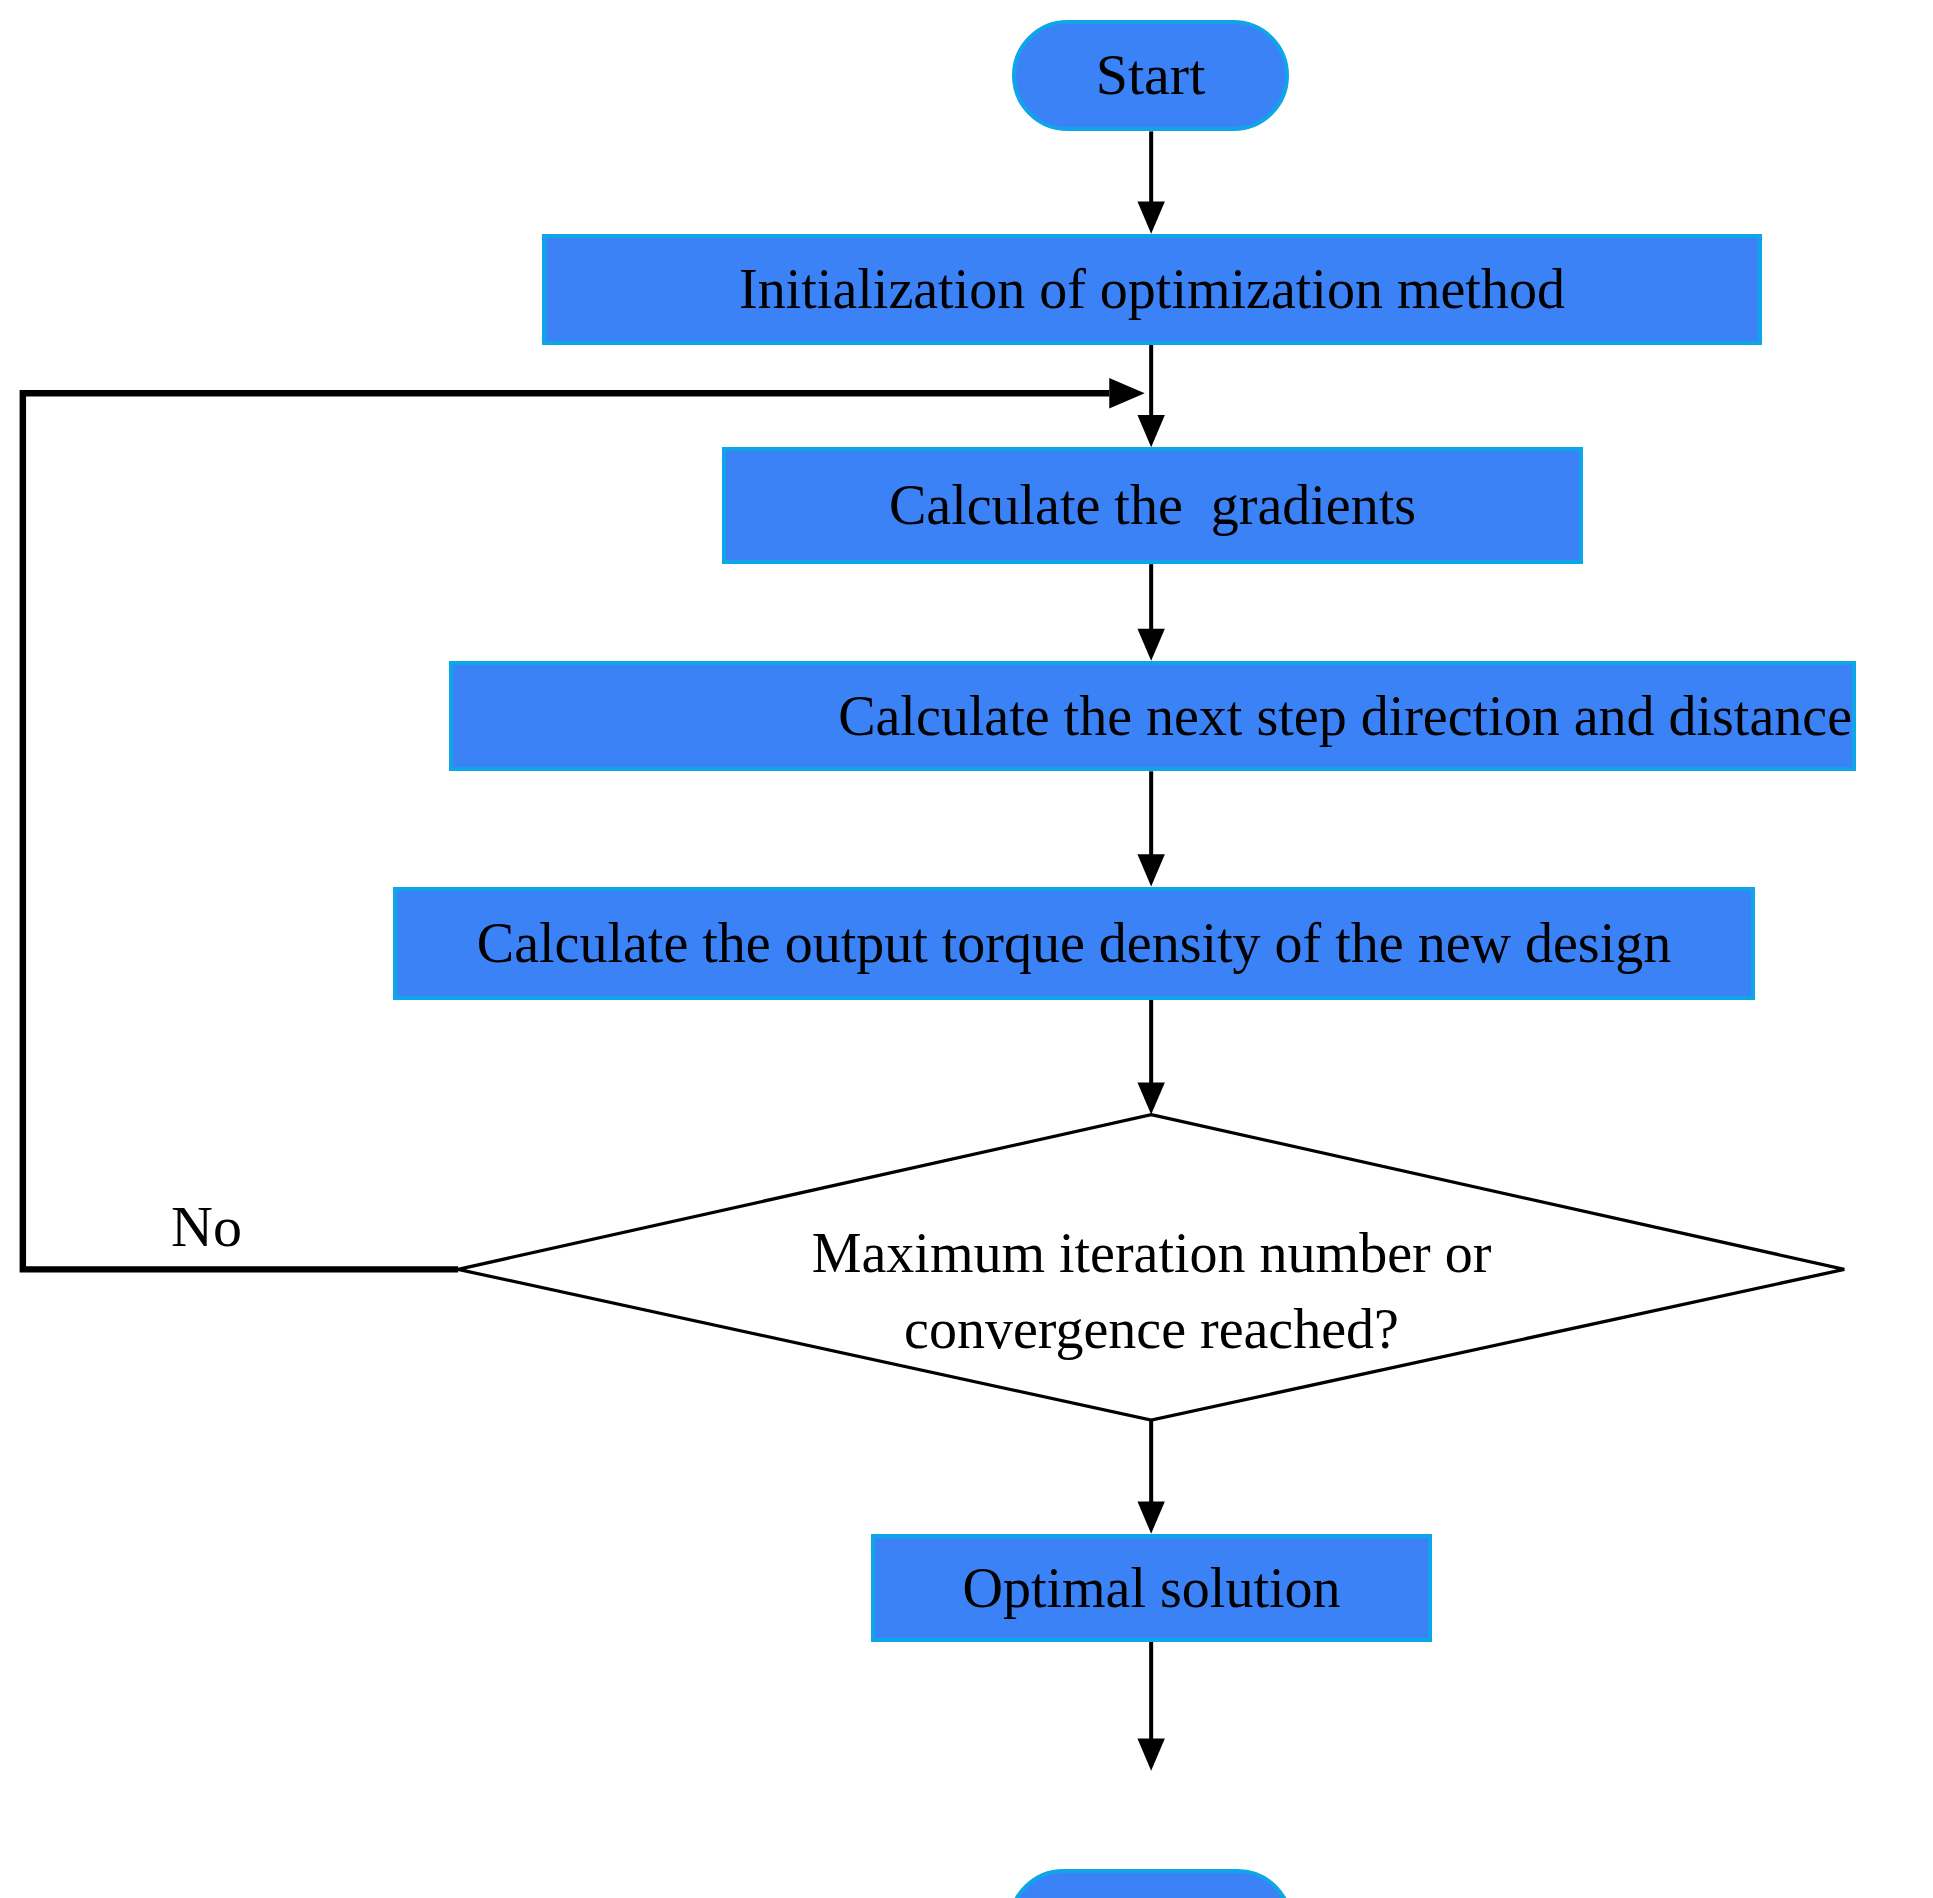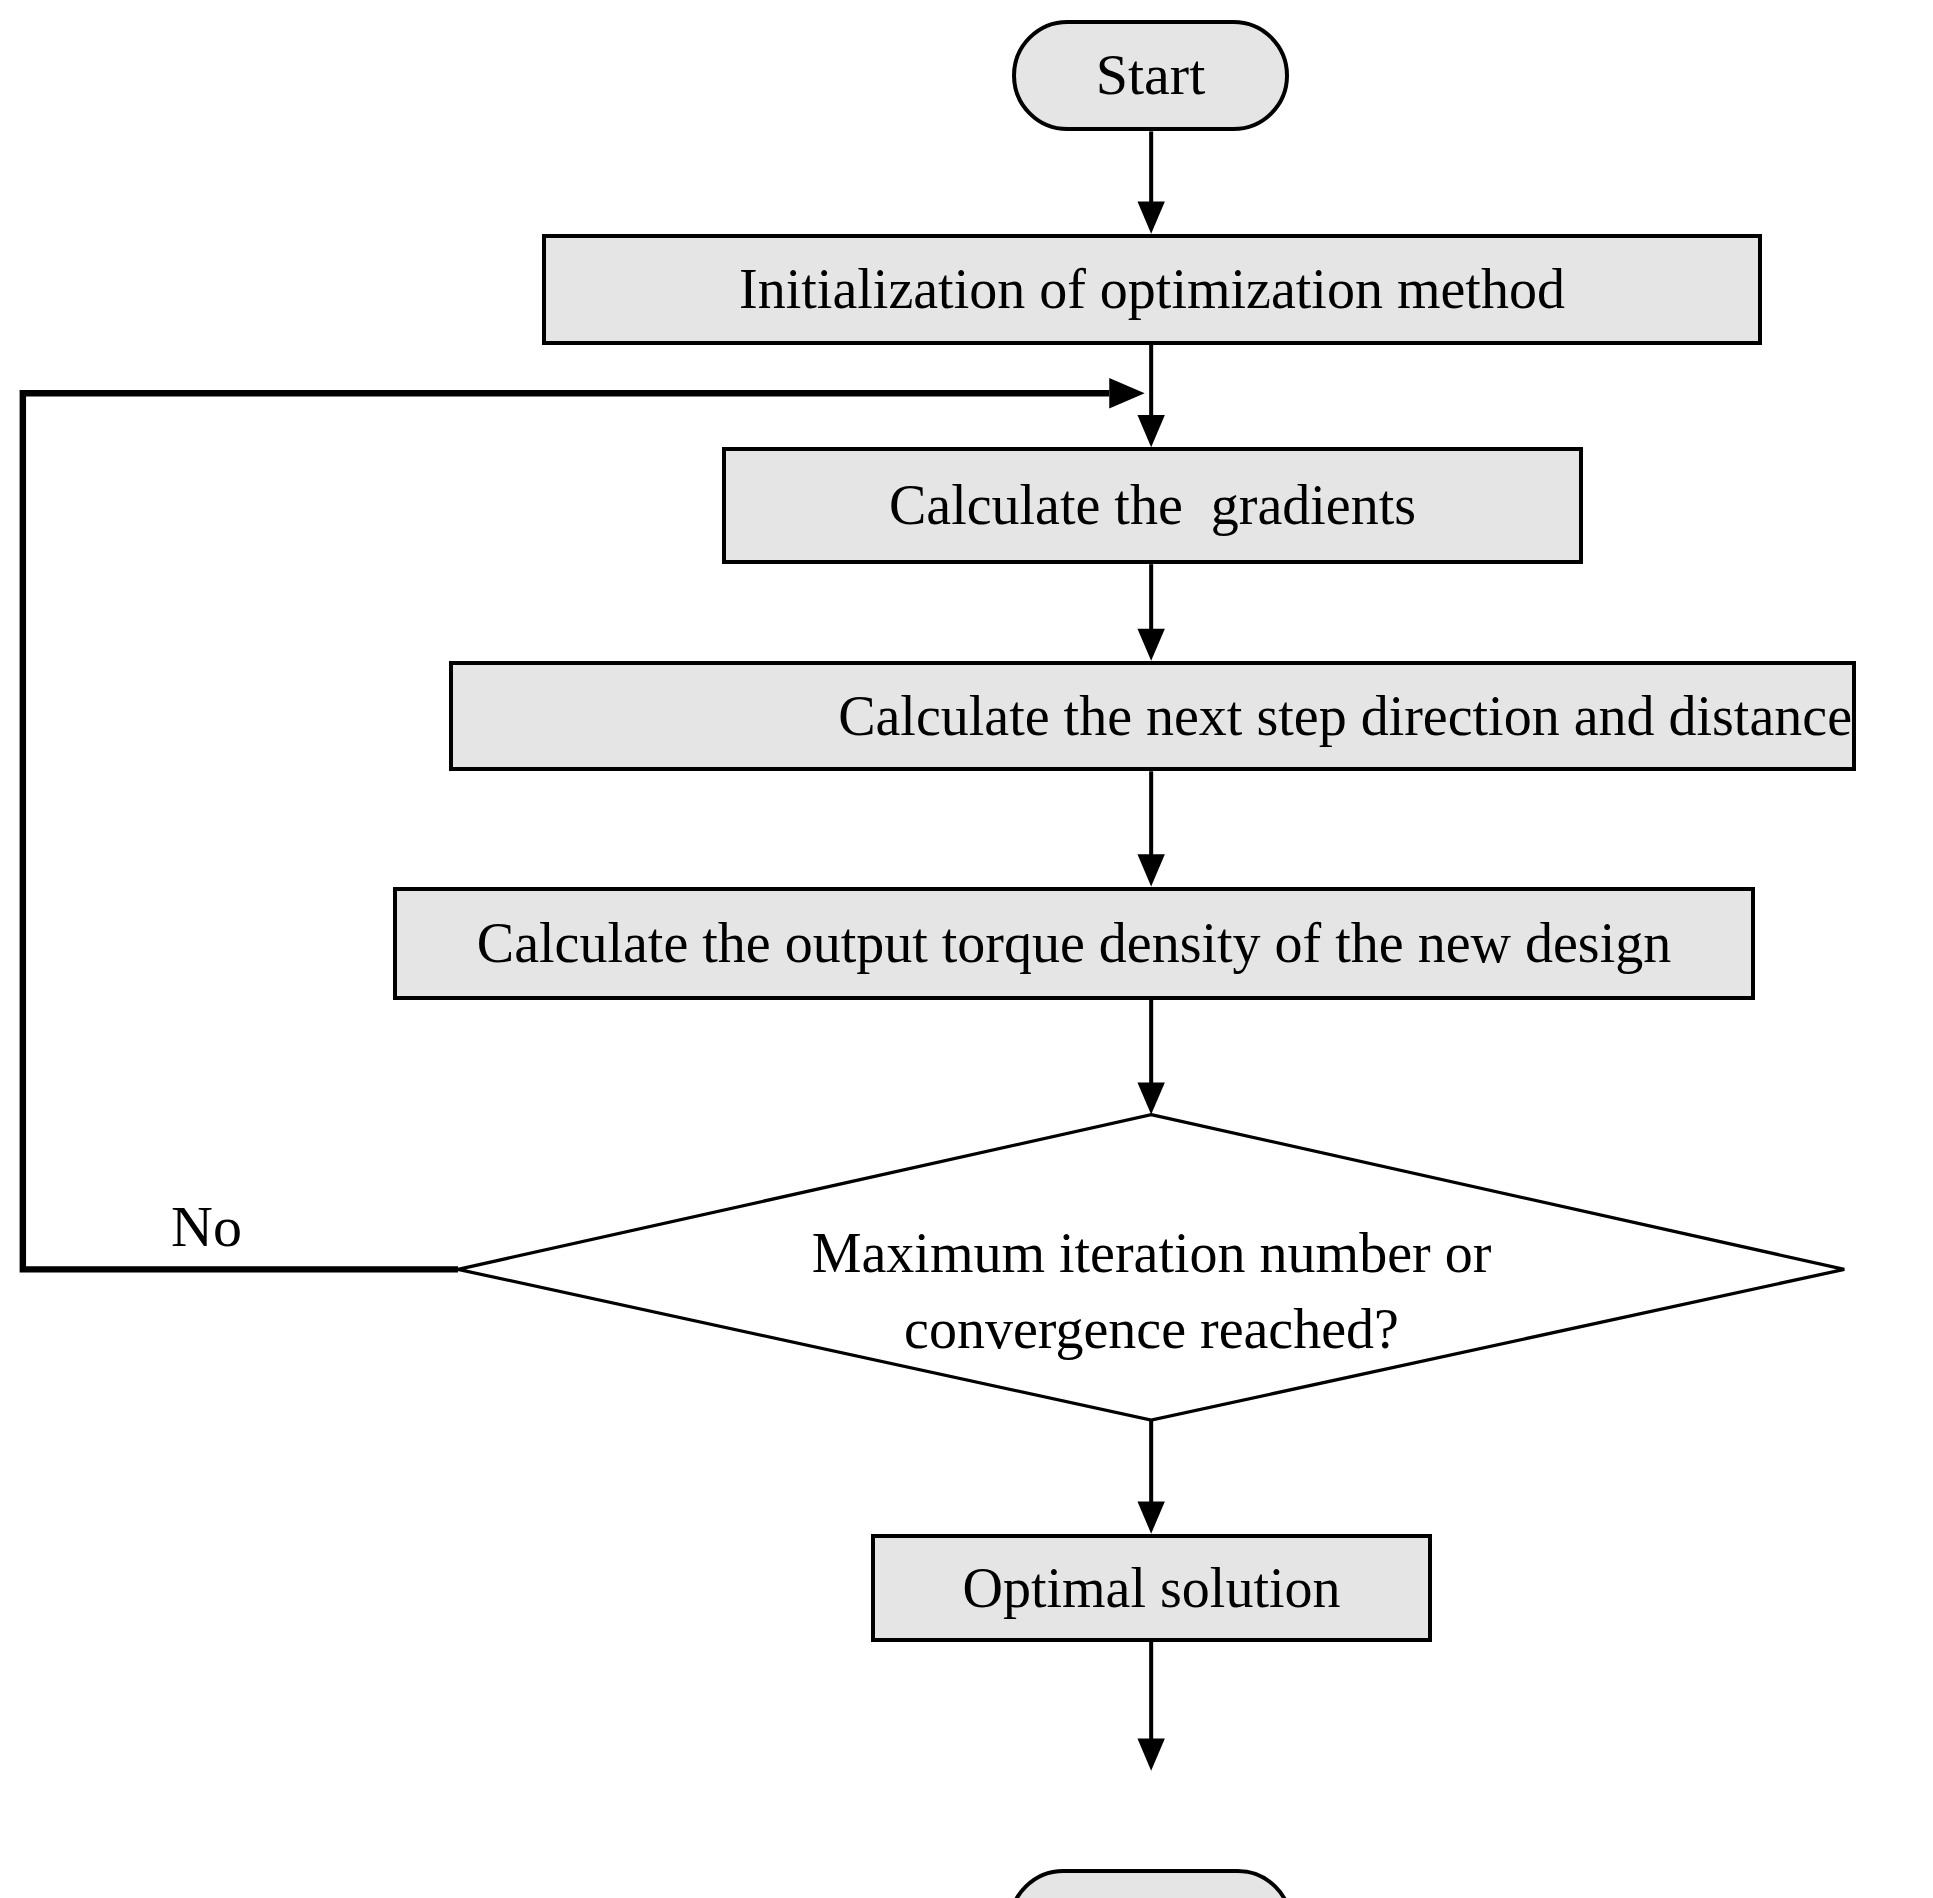--- a/index.html
+++ b/index.html
@@ -22,22 +22,22 @@
     width: 1934px;
     height: 1898px;
   }
   .node {
     position: absolute;
     box-sizing: border-box;
     display: flex;
     align-items: center;
     justify-content: center;
     text-align: center;
-    background: #e5e5e5;
-    border: 4px solid #000000;
+    background: #3b82f6;
+    border: 4px solid #0ea5e9;
     font-size: 56px;
     line-height: 1.15;
   }
   .terminator {
     border-radius: 56px;
     font-size: 58px;
   }
   .node-start    { left: 1012px; top: 20px;   width: 277px;  height: 111px; }
   .node-init     { left: 542px;  top: 234px;  width: 1220px; height: 111px; }
   .node-grad     { left: 722px;  top: 447px;  width: 861px; height: 117px; }

